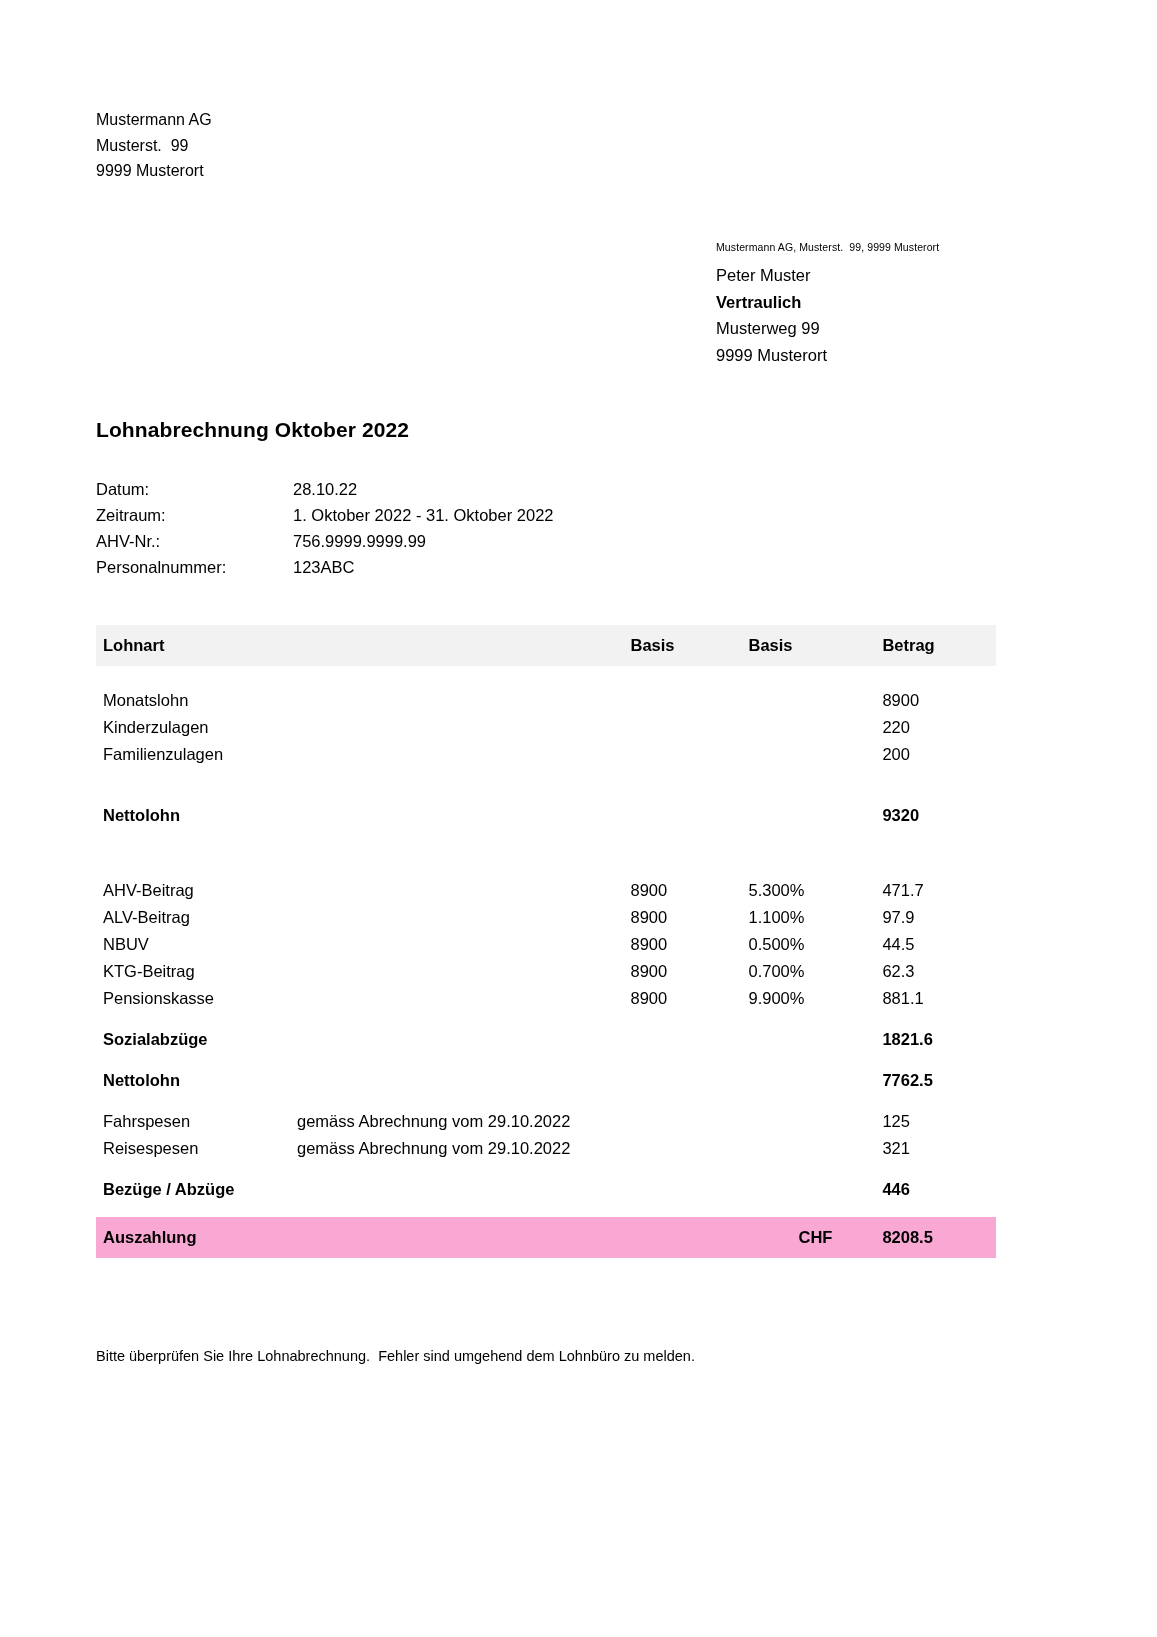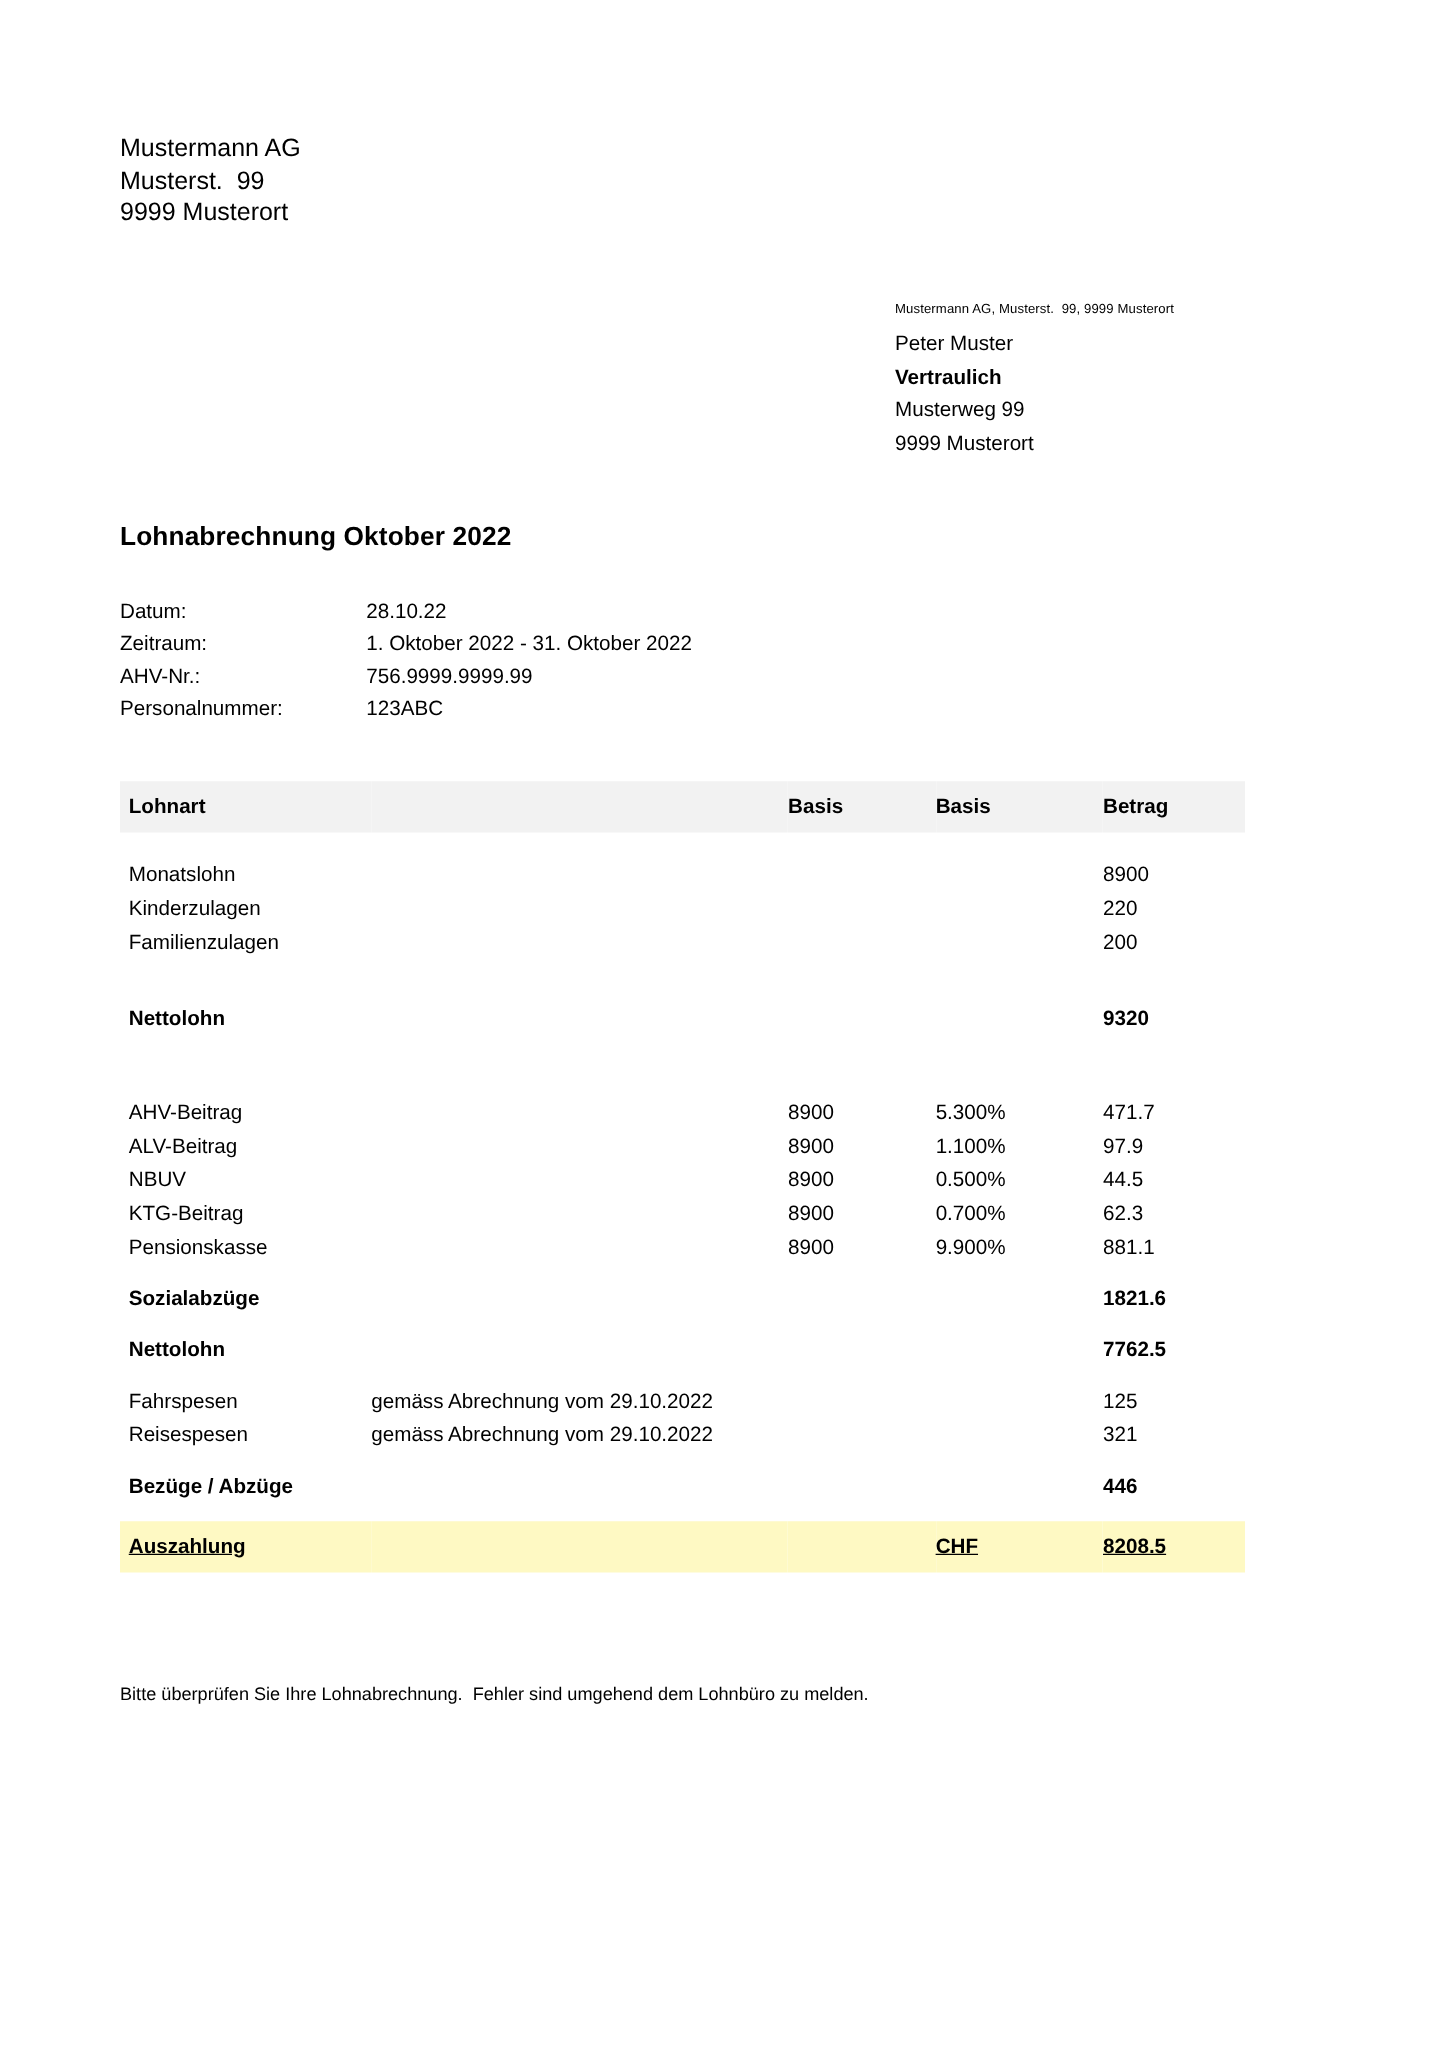--- a/index.html
+++ b/index.html
@@ -26,21 +26,21 @@
     left: 96px;
     top: 0;
     width: 900px;
   }
 
   
   .sender {
     position: absolute;
     left: 0;
     top: 107px;
-    font-size: 20px;
+    font-size: 16px;
     line-height: 25.6px;
     color: #000;
   }
   .sender div { white-space: pre; }
 
   
   .recipient {
     position: absolute;
     left: 620px;
     top: 240px;
@@ -128,30 +128,29 @@
     font-weight: bold;
   }
   .paytable tr.total td.col-lohnart { padding-left: 7px; }
   .paytable tr.total td.col-betrag  { padding-right: 7px; }
 
   .paytable tr.spacer td { height: 21px; line-height: 21px; }
   .paytable tr.spacer-lg td { height: 34px; line-height: 34px; }
   .paytable tr.spacer-sm td { height: 14px; line-height: 14px; }
 
   .paytable tr.payout {
-    background: #fef9c3;
-    text-decoration: underline;
+    background: #f9a8d4;
   }
   .paytable tr.payout td {
     height: 41px;
     line-height: 41px;
     font-weight: bold;
   }
   .paytable tr.payout td.col-lohnart { padding-left: 7px; }
-  .paytable tr.payout td.col-ansatz  { text-align: left; }
+  .paytable tr.payout td.col-ansatz  { text-align: center; }
   .paytable tr.payout td.col-betrag  { padding-right: 7px; }
 
   
   .footer-note {
     position: absolute;
     left: 0;
     top: 1346px;
     font-size: 14.5px;
     line-height: 20px;
     white-space: pre;

